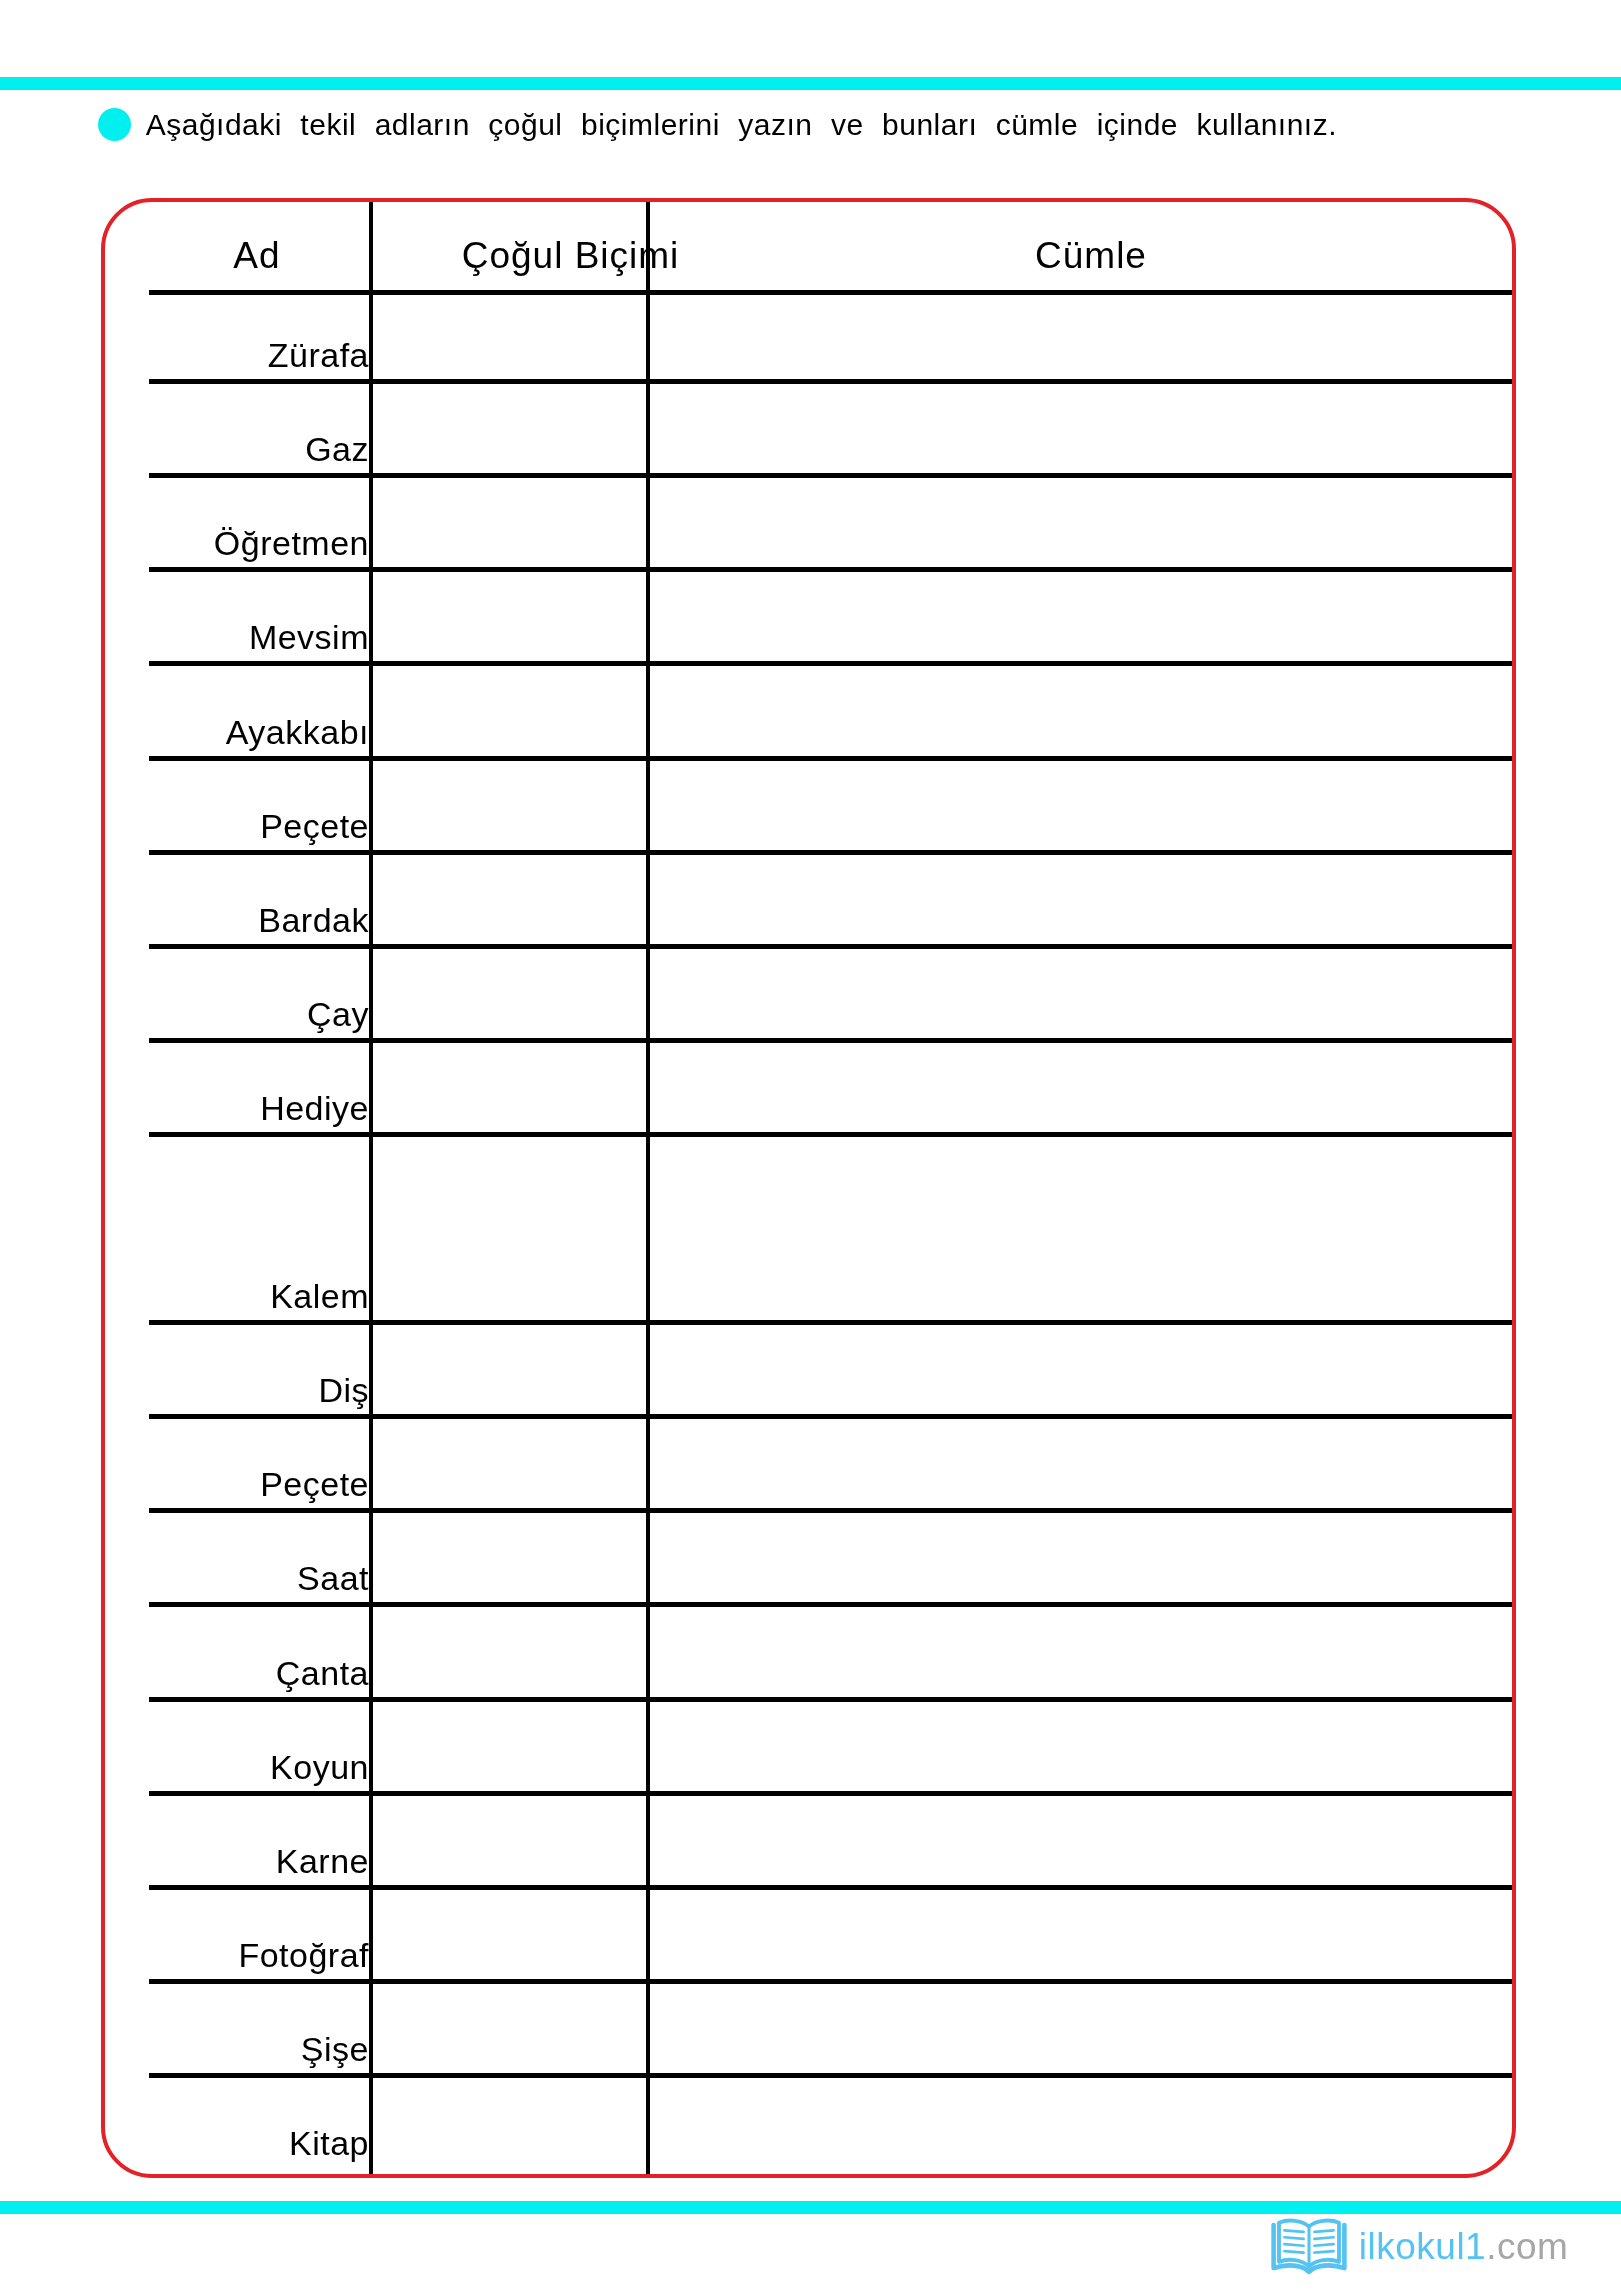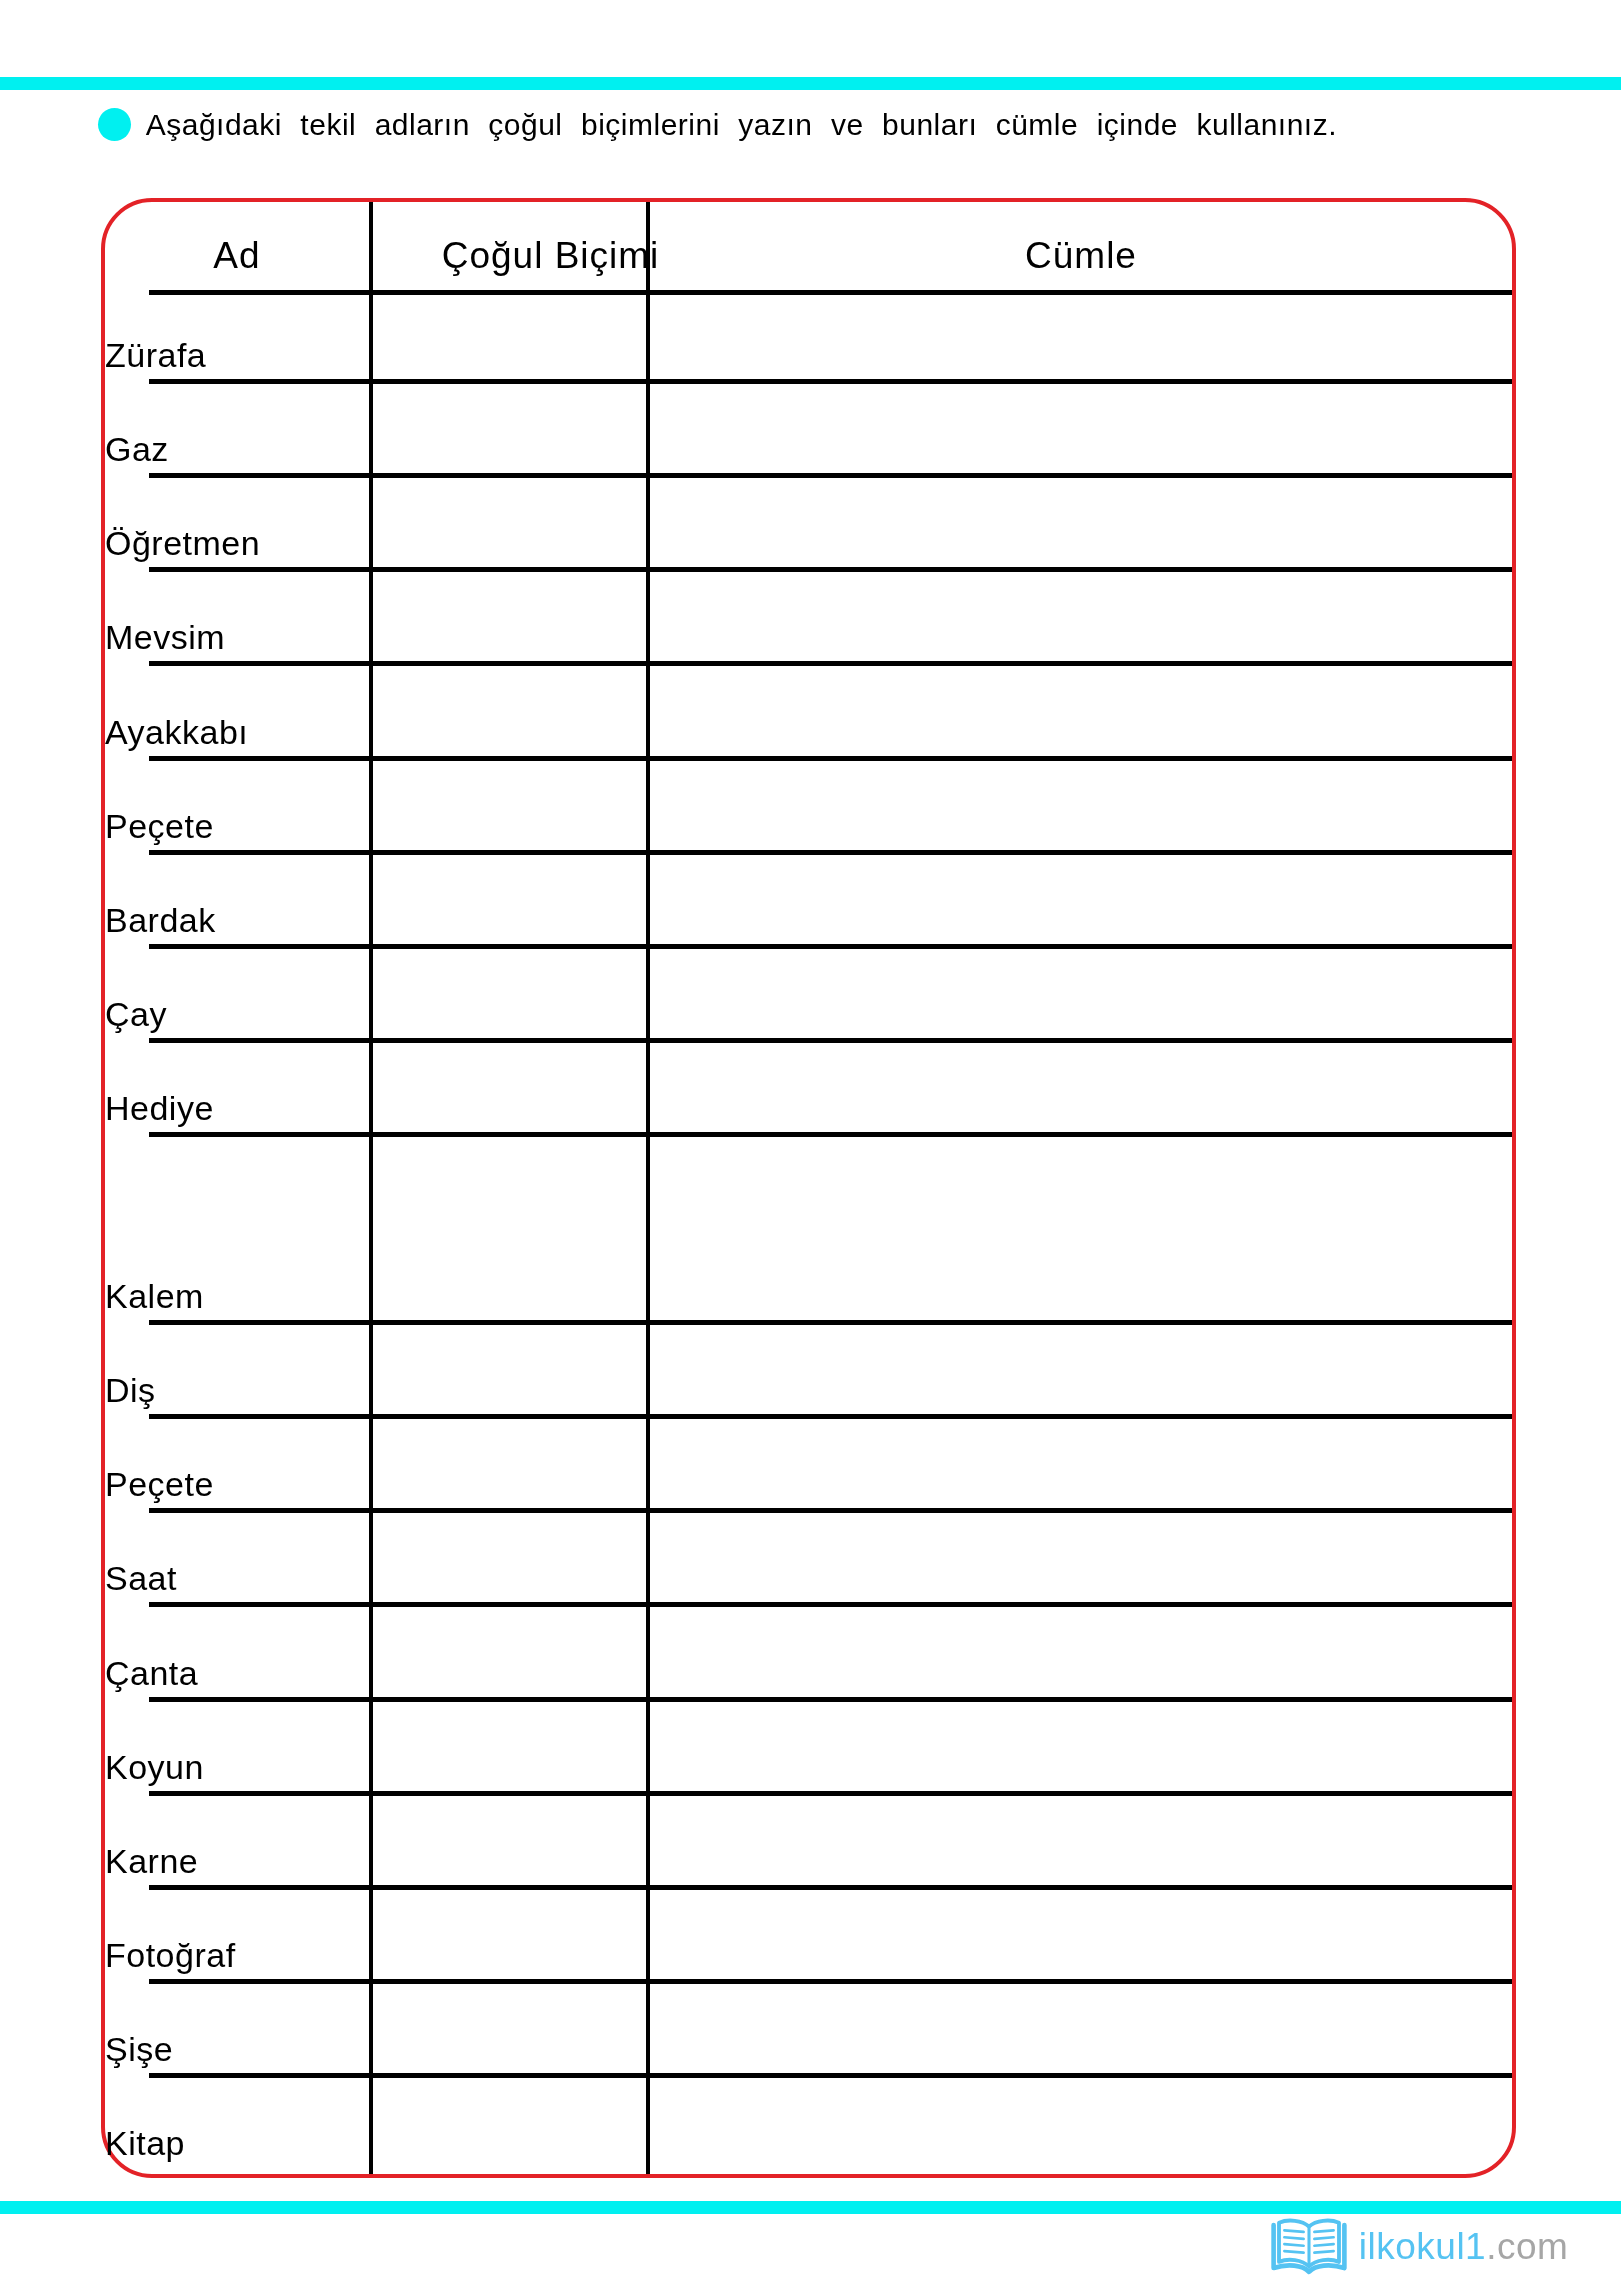--- a/index.html
+++ b/index.html
@@ -80,20 +80,21 @@
     height: 4.9px;
     background: #000000;
   }
   .hcell {
     position: absolute;
     bottom: 17.6px;
     text-align: center;
     font-size: 37px;
     color: #000000;
     letter-spacing: 1px;
+    padding-left: 20px;
   }
   .hcell.h1 { left: 0; width: 264px; }
   .hcell.h2 { left: 282px; width: 327px; }
   .hcell.h3 { left: 545px; right: 0; text-align: center; }
 
   .trow {
     position: absolute;
     left: 0;
     right: 0;
     height: 94px;
@@ -104,21 +105,21 @@
     left: 44px;
     right: 0;
     height: 4.9px;
     background: #000000;
   }
   .word {
     position: absolute;
     left: 0;
     width: 264px;
     bottom: 8.8px;
-    text-align: left;
+    text-align: right;
     font-size: 34px;
     color: #000000;
     letter-spacing: 0.5px;
   }
   .cell-plural {
     position: absolute;
     left: 268px;
     width: 273px;
     top: 0;
     bottom: 4.9px;

